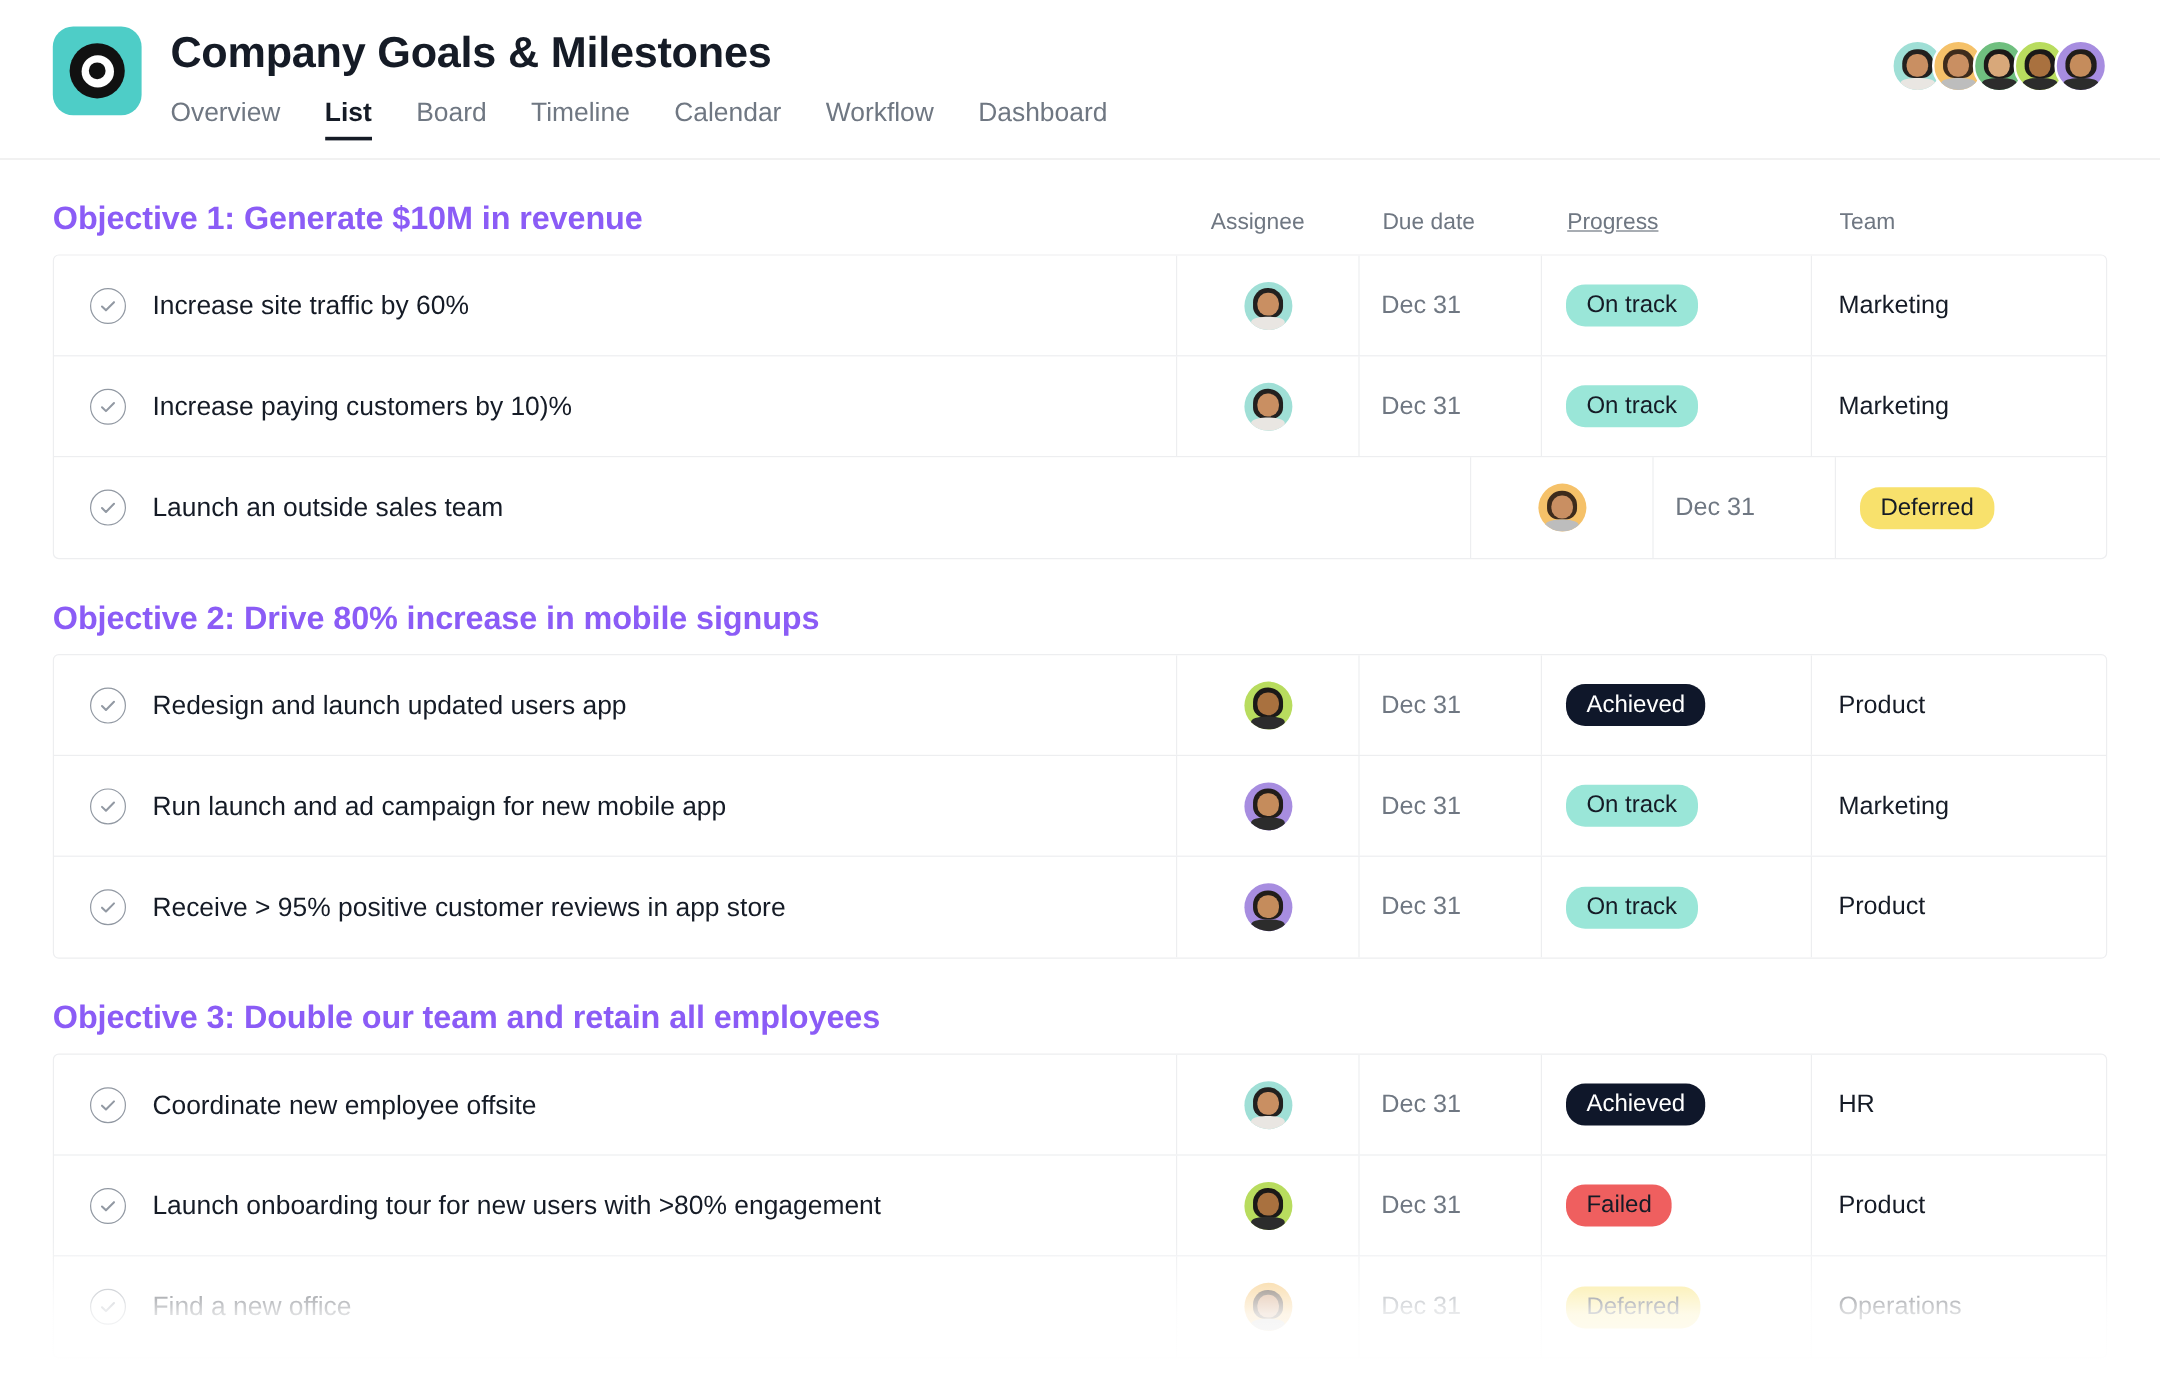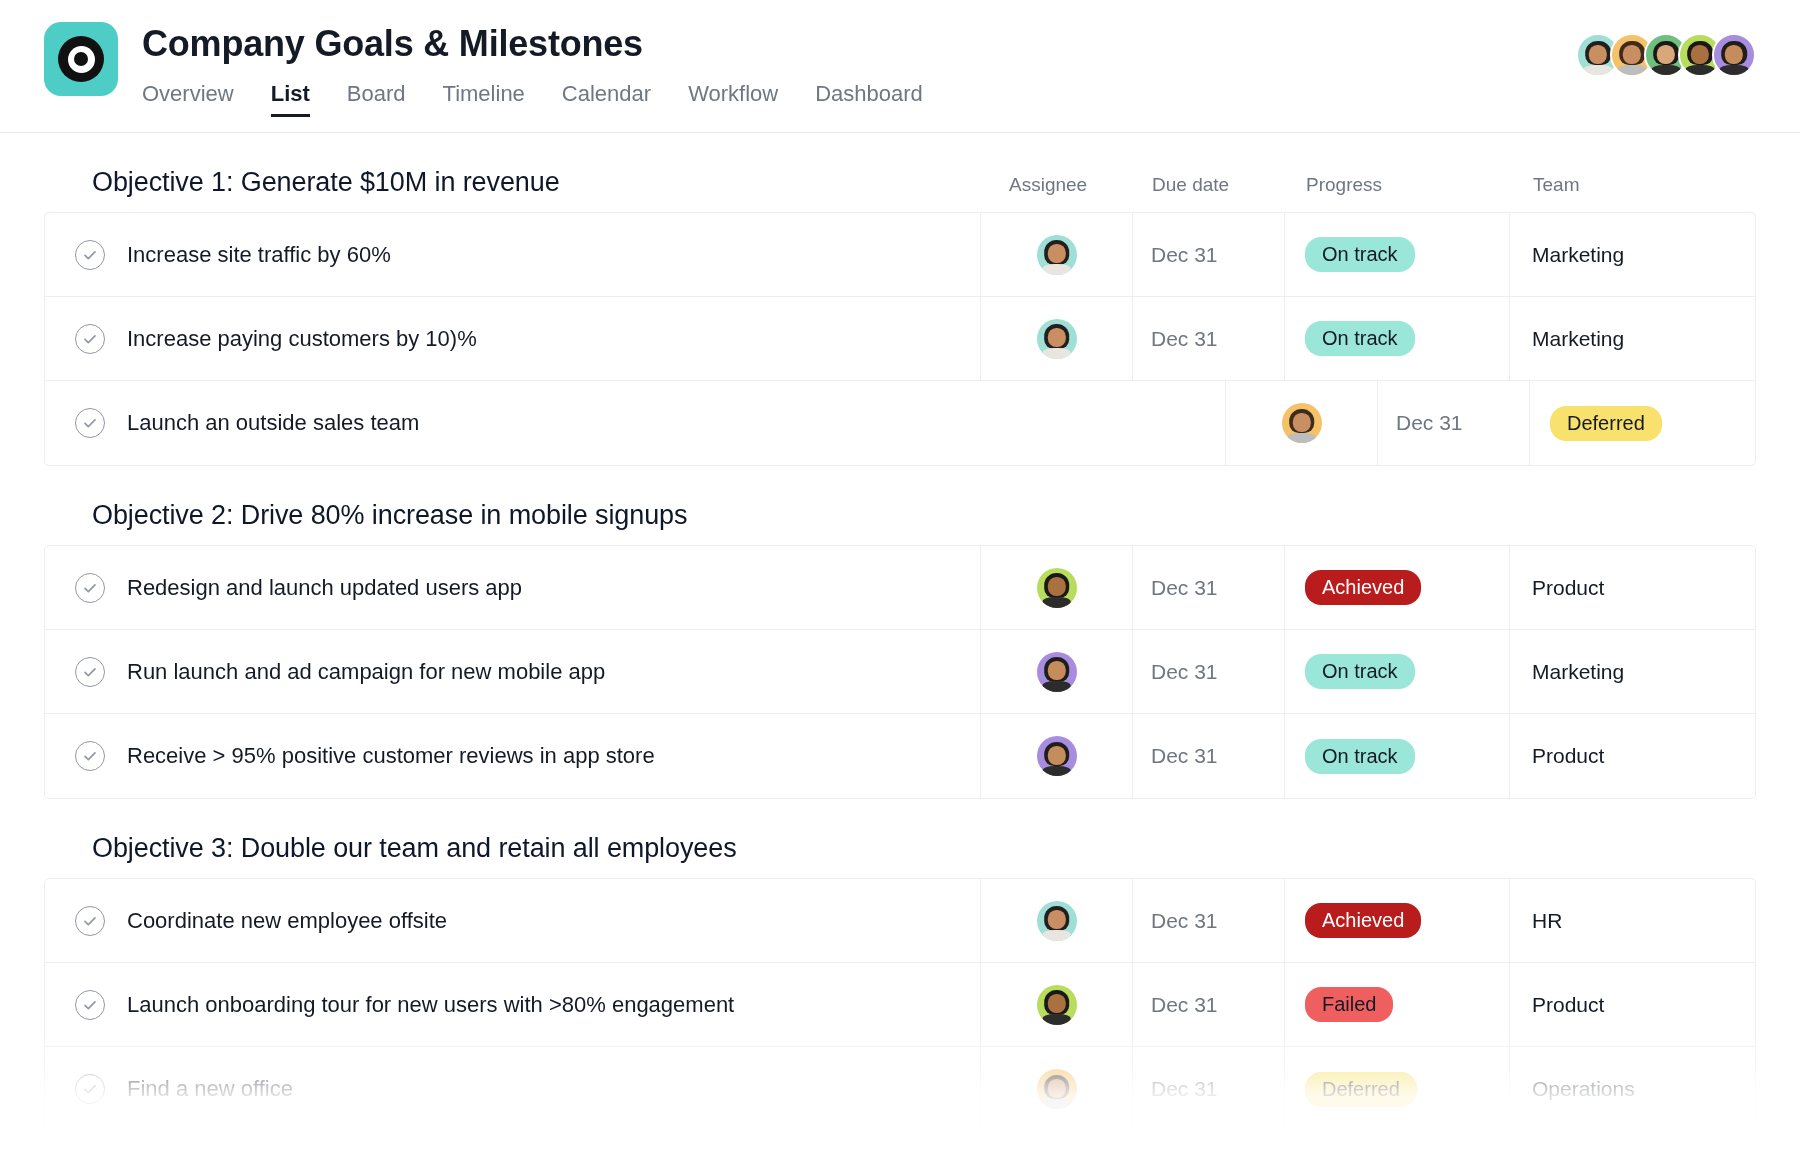--- a/index.html
+++ b/index.html
@@ -133,38 +133,37 @@
   }
 
   .objective-header {
     display: flex;
     align-items: baseline;
     margin-top: 34px;
     margin-bottom: 14px;
   }
   .objective-title {
     font-size: 27px;
-    font-weight: 400;
-    color: #0f172a;
+    font-weight: 700;
+    color: #8b5cf6;
     letter-spacing: -0.1px;
     flex: 1 1 auto;
-    margin-left: 48px;
   }
   .col-headers {
     display: flex;
     flex: 0 0 auto;
   }
   .col-head {
     font-size: 19px;
     color: #6f7782;
     text-align: left;
   }
   .col-assignee { width: 152px; padding-left: 27px; }
   .col-due      { width: 152px; padding-left: 18px; }
-  .col-progress { width: 225px; padding-left: 20px; }
+  .col-progress { width: 225px; padding-left: 20px; text-decoration: underline; }
   .col-team     { width: 245px; padding-left: 22px; }
 
   .table {
     border: 1px solid #edeef0;
     border-radius: 5px;
     overflow: hidden;
     background: #fff;
   }
   .row {
     display: flex;
@@ -222,21 +221,21 @@
   .badge {
     display: inline-block;
     padding: 7px 17px 8px;
     border-radius: 16px;
     font-size: 20px;
     line-height: 1;
     white-space: nowrap;
   }
   .badge-ontrack  { background: #9ae6d8; color: #151b26; }
   .badge-deferred { background: #f8e16c; color: #151b26; }
-  .badge-achieved { background: #b91c1c; color: #ffffff; }
+  .badge-achieved { background: #0f172a; color: #ffffff; }
   .badge-failed   { background: #ef5f5f; color: #151b26; }
 
   
   .fade {
     position: absolute;
     left: 0; right: 0; bottom: 0;
     height: 120px;
     background: linear-gradient(to bottom, rgba(255,255,255,0) 0%, rgba(255,255,255,0.85) 55%, #ffffff 100%);
     pointer-events: none;
   }

